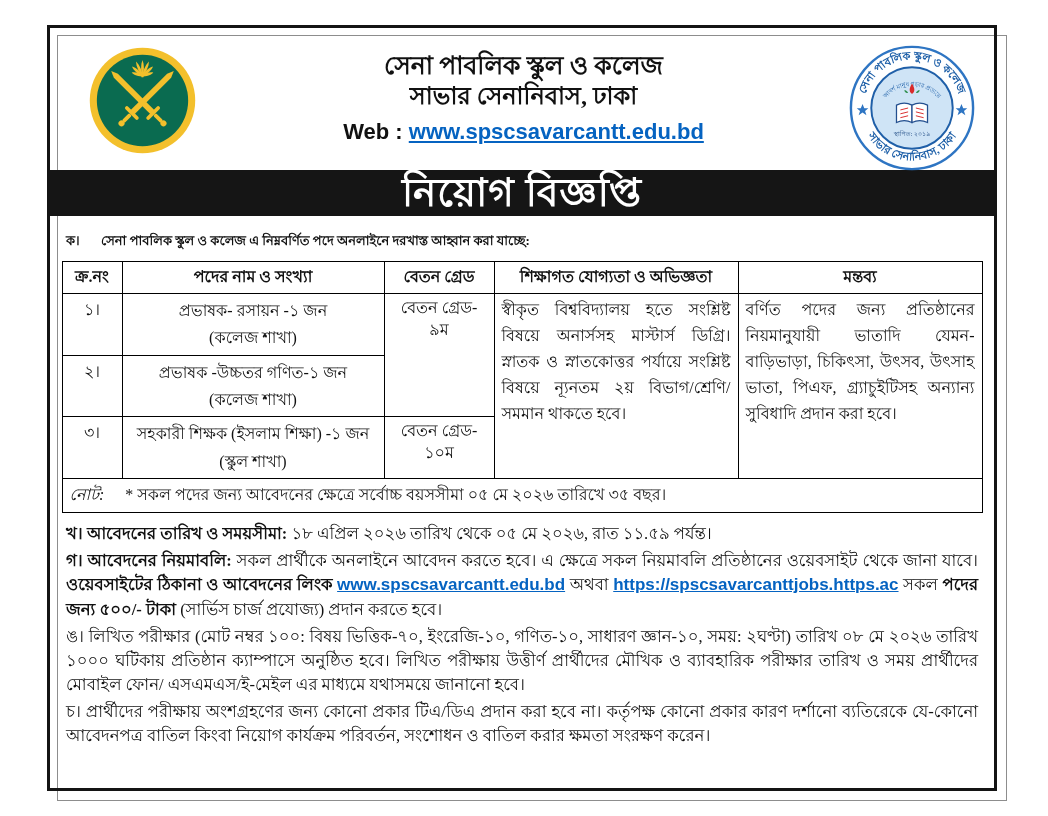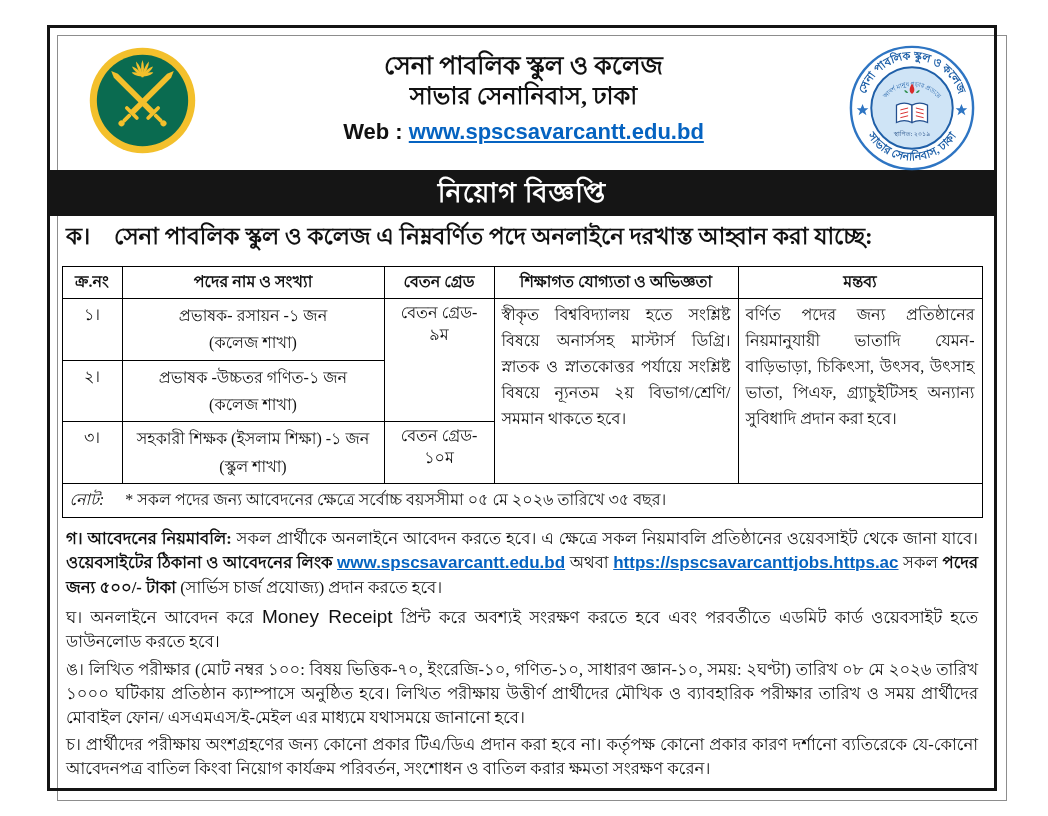--- a/index.html
+++ b/index.html
@@ -27,26 +27,26 @@
   .school-loc  { font-size: 24px; font-weight: bold; line-height: 1.3; }
   .web-line {
     margin-top: 7px; font-size: 22px; font-weight: bold;
     font-family: Liberation Sans, sans-serif;
   }
   .web-link { color: #0563c1; text-decoration: underline; cursor: pointer; }
 
   
   .title-bar {
     margin-top: 2px; height: 46px; background: #151515; color: #fff;
-    font-size: 27px; font-weight: bold; text-align: center; line-height: 46px;
+    font-size: 39px; font-weight: bold; text-align: center; line-height: 46px;
     letter-spacing: 1px;
   }
 
   
-  .intro { padding: 2px 16px 7px; font-size: 23px; font-weight: bold; }
+  .intro { padding: 15px 16px 7px; font-size: 13px; font-weight: bold; }
   .intro .marker { margin-right: 18px; }
 
   
   table.jobs {
     width: 920px; margin: 2px auto 4px; border-collapse: collapse; table-layout: fixed;
     font-size: 16px;
   }
   table.jobs th, table.jobs td { border: 1.6px solid #000; padding: 3px 7px; vertical-align: top; }
   table.jobs th { font-weight: bold; text-align: center; height: 30px; vertical-align: middle; padding: 2px; }
   td.c { text-align: center; }
@@ -208,38 +208,37 @@
           <td class="note" colspan="5">
             <span class="note-label">নোট:</span>
             <span>* সকল পদের জন্য আবেদনের ক্ষেত্রে সর্বোচ্চ বয়সসীমা ০৫ মে ২০২৬ তারিখে ৩৫ বছর।</span>
           </td>
         </tr>
       </tbody>
     </table>
 
     <div class="sections">
       <p class="sec">
+        <span class="b">খ।</span>
+        <span class="b">আবেদনের তারিখ ও সময়সীমা:</span>
+        <span>১৮ এপ্রিল ২০২৬ তারিখ থেকে ০৫ মে ২০২৬, রাত ১১.৫৯ পর্যন্ত।</span>
+      </p>
+      <p class="sec">
         <span class="b">গ।</span>
         <span class="b">আবেদনের নিয়মাবলি:</span>
         <span>সকল প্রার্থীকে অনলাইনে আবেদন করতে হবে। এ ক্ষেত্রে সকল নিয়মাবলি প্রতিষ্ঠানের ওয়েবসাইট থেকে জানা যাবে।</span>
         <span class="b">ওয়েবসাইটের ঠিকানা ও আবেদনের লিংক</span>
         <a class="lnk">www.spscsavarcantt.edu.bd</a>
         <span>অথবা</span>
         <a class="lnk">https://spscsavarcanttjobs.https.ac</a>
         <span>সকল</span>
         <span class="b">পদের জন্য ৫০০/- টাকা</span>
         <span>(সার্ভিস চার্জ প্রযোজ্য) প্রদান করতে হবে।</span>
       </p>
       <p class="sec">
-        <span>ঘ।</span>
-        <span>অনলাইনে আবেদন করে</span>
-        <span class="latin">Money Receipt</span>
-        <span>প্রিন্ট করে অবশ্যই সংরক্ষণ করতে হবে এবং পরবর্তীতে এডমিট কার্ড ওয়েবসাইট হতে ডাউনলোড করতে হবে।</span>
-      </p>
-      <p class="sec">
         <span>ঙ।</span>
         <span>লিখিত পরীক্ষার (মোট নম্বর ১০০: বিষয় ভিত্তিক-৭০, ইংরেজি-১০, গণিত-১০, সাধারণ জ্ঞান-১০, সময়: ২ঘণ্টা) তারিখ ০৮ মে ২০২৬ তারিখ ১০০০ ঘটিকায় প্রতিষ্ঠান ক্যাম্পাসে অনুষ্ঠিত হবে। লিখিত পরীক্ষায় উত্তীর্ণ প্রার্থীদের মৌখিক ও ব্যাবহারিক পরীক্ষার তারিখ ও সময় প্রার্থীদের মোবাইল ফোন/ এসএমএস/ই-মেইল এর মাধ্যমে যথাসময়ে জানানো হবে।</span>
       </p>
       <p class="sec">
         <span>চ।</span>
         <span>প্রার্থীদের পরীক্ষায় অংশগ্রহণের জন্য কোনো প্রকার টিএ/ডিএ প্রদান করা হবে না। কর্তৃপক্ষ কোনো প্রকার কারণ দর্শানো ব্যতিরেকে যে-কোনো আবেদনপত্র বাতিল কিংবা নিয়োগ কার্যক্রম পরিবর্তন, সংশোধন ও বাতিল করার ক্ষমতা সংরক্ষণ করেন।</span>
       </p>
     </div>
 
   </div>

